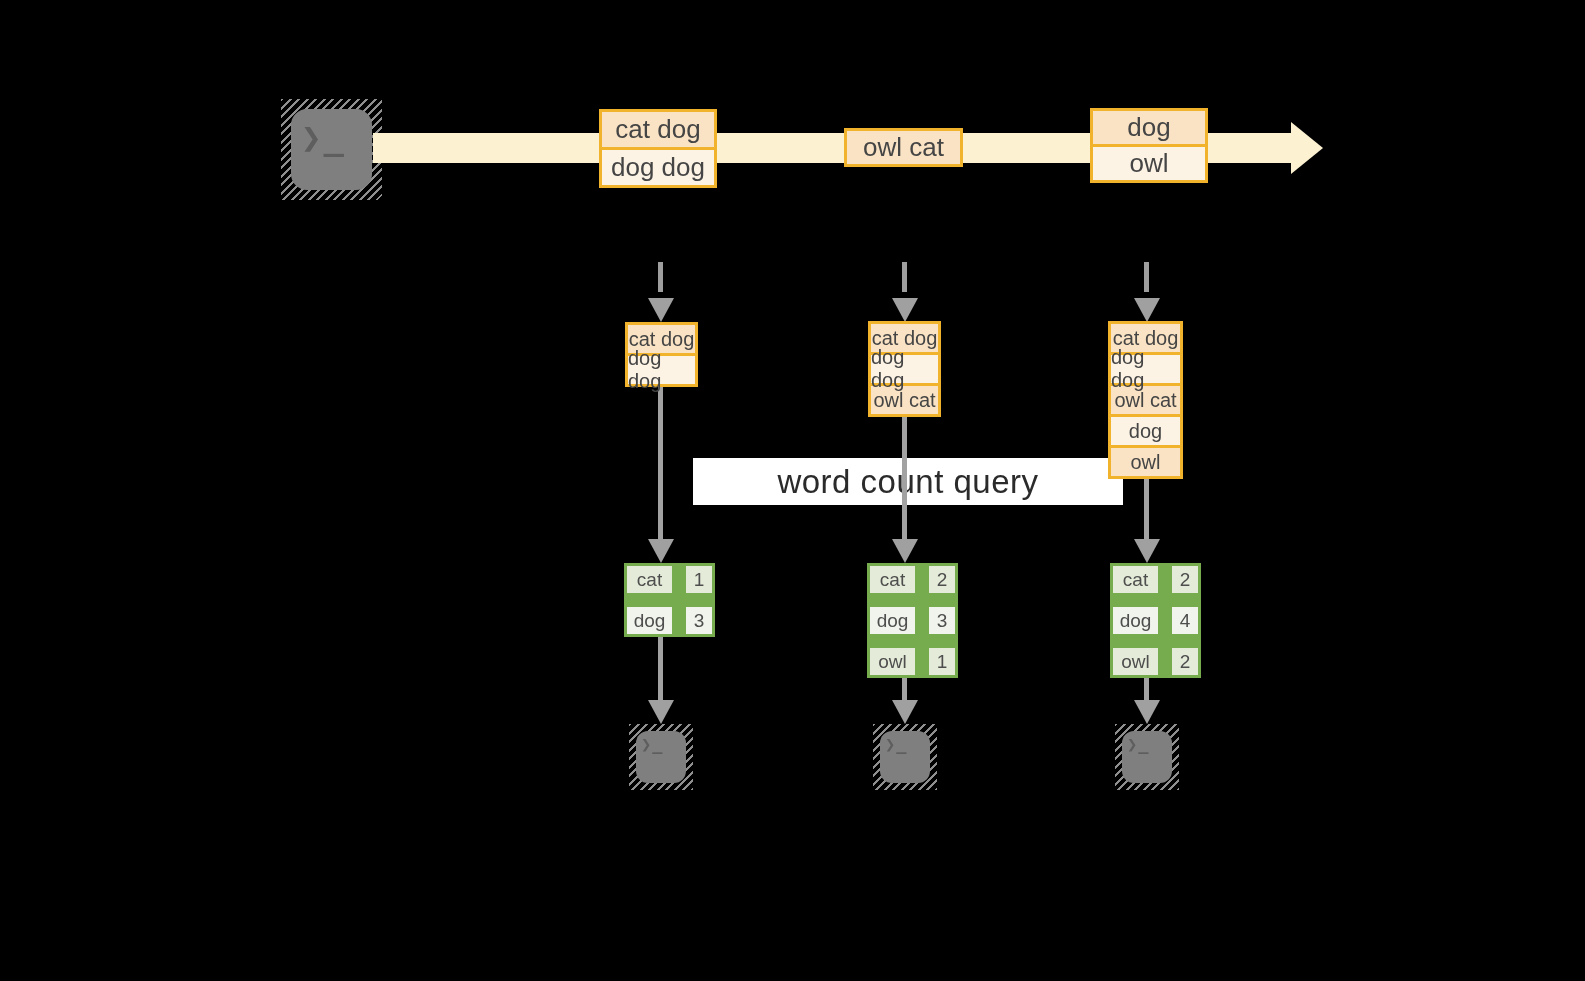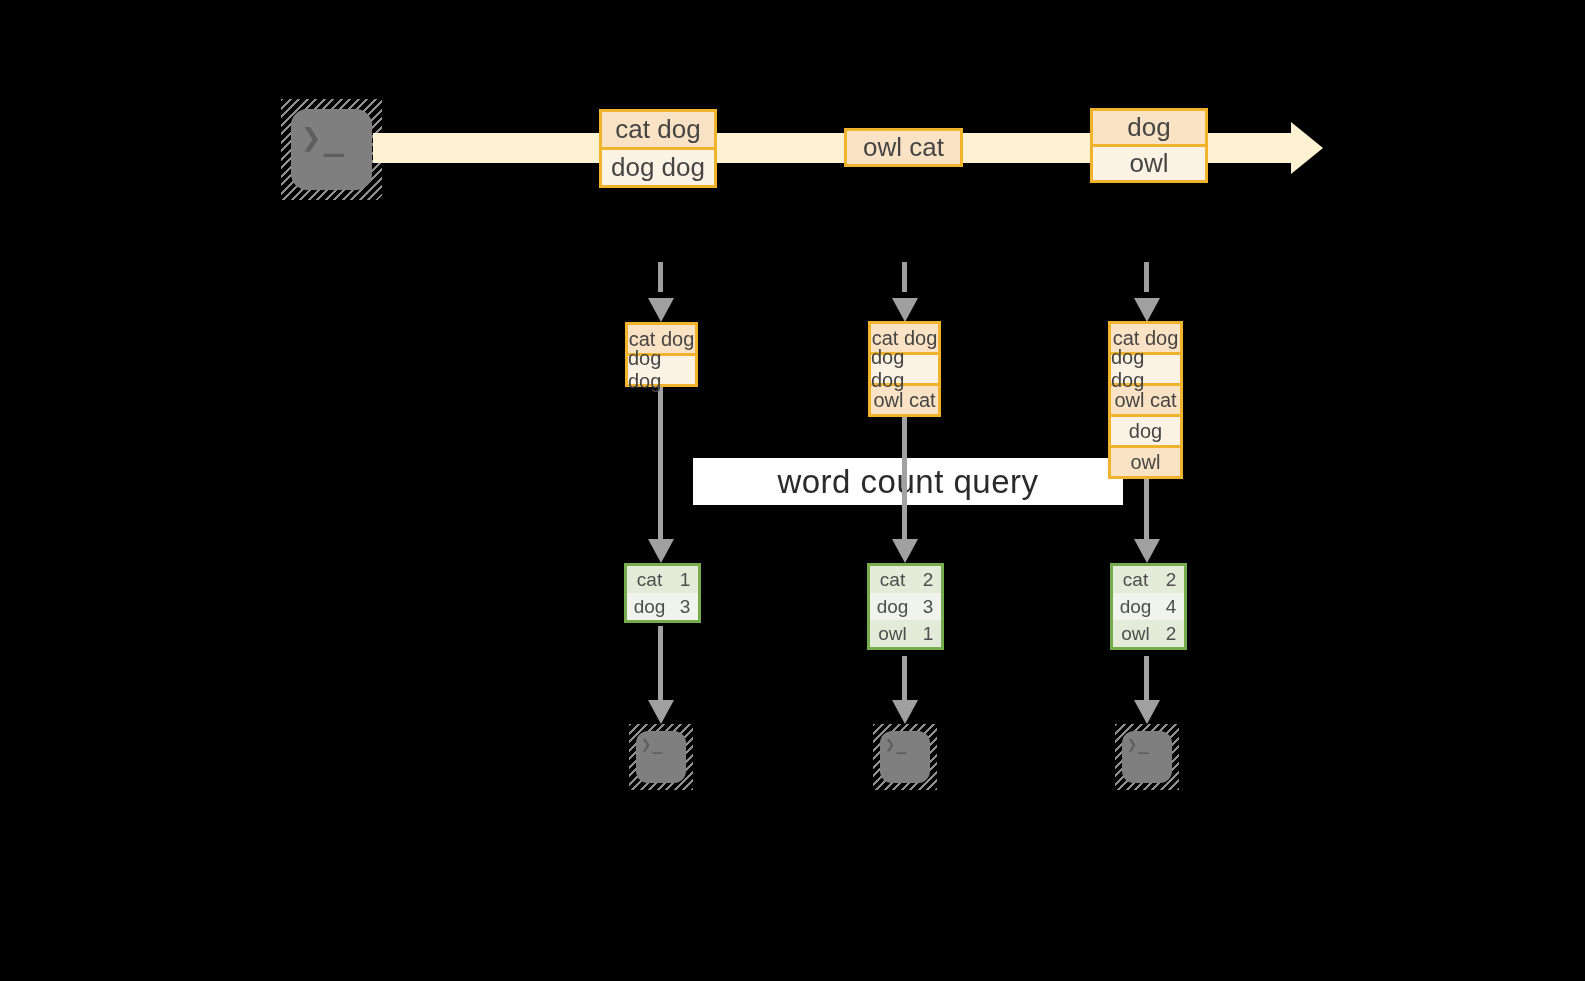--- a/index.html
+++ b/index.html
@@ -61,21 +61,21 @@
   
   .strip{
     position:absolute;left:693px;top:458px;width:430px;height:47px;background:#ffffff;z-index:4;
     display:flex;align-items:center;justify-content:center;
     font-size:33px;color:#2b2b2b;letter-spacing:0.5px;
   }
   
   .gtable{
     position:absolute;top:563px;z-index:7;box-sizing:border-box;
     background:#76ab4e;border:3px solid #76ab4e;
-    display:grid;grid-template-columns:45px 26px;gap:0;
+    display:grid;grid-template-columns:45px 26px;gap:14px;
   }
   .gcell{
     background:#e4ecd9;display:flex;align-items:center;justify-content:center;
     height:27px;font-size:19px;color:#4e4e4e;
   }
   .gcell:nth-child(4n+3),.gcell:nth-child(4n+4){background:#f0f4ec;}
 </style>
 </head>
 <body>
 

